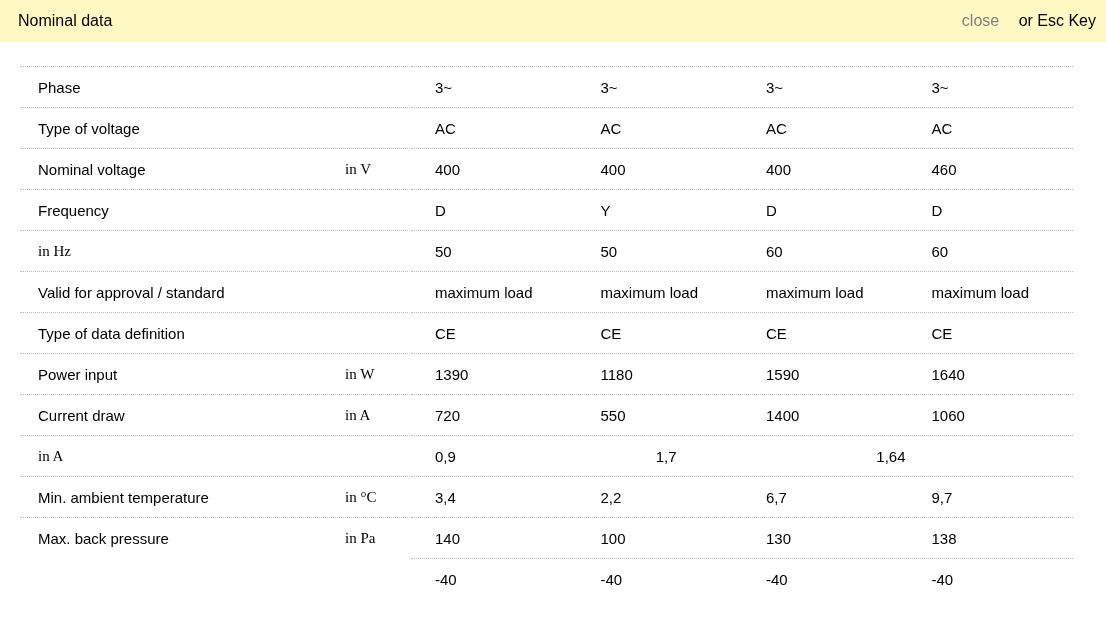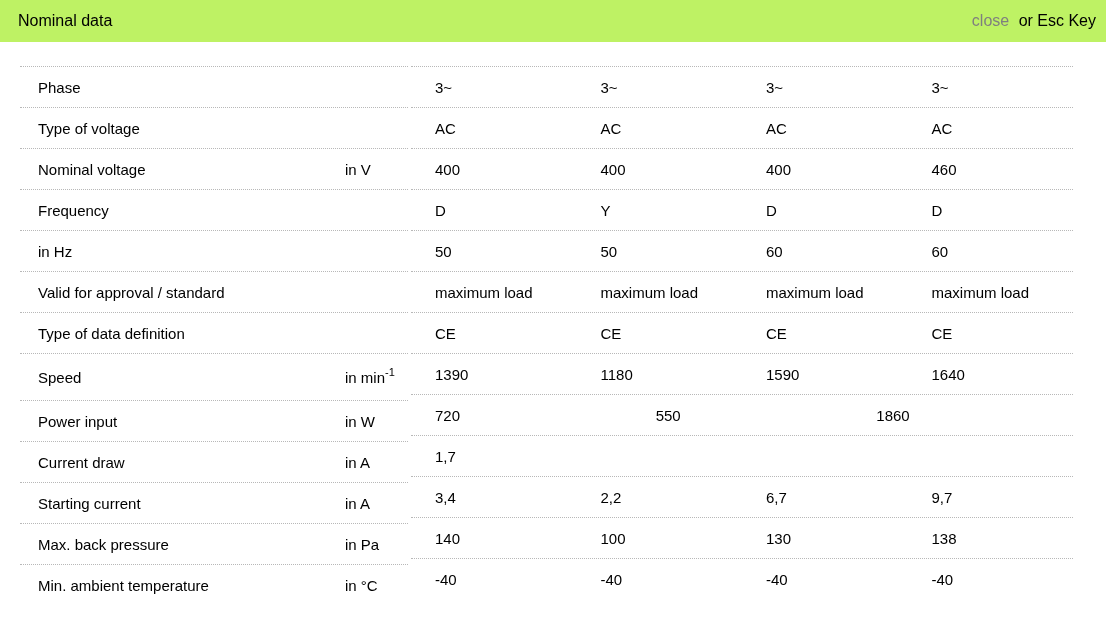--- a/index.html
+++ b/index.html
@@ -8,49 +8,49 @@
     position: relative;
     width: 1106px;
     height: 622px;
     background: #ffffff;
     font-family: "Liberation Sans", "DejaVu Sans", sans-serif;
     color: #000000;
     overflow: hidden;
   }
   .header {
     height: 42px;
-    background: #bef264;
+    background: #fef9c3;
     display: flex;
     align-items: center;
     justify-content: space-between;
     padding: 0 10px 0 18px;
     font-size: 16px;
   }
   .header .title { color: #000000; }
   .header .right { white-space: nowrap; }
   .close-link { color: #7f7f7f; cursor: pointer; }
-  .close-suffix { color: #000000; margin-left: 5px; }
+  .close-suffix { color: #000000; margin-left: 15px; }
 
   .table-wrap {
     display: flex;
     align-items: flex-start;
     margin: 24px 0 0 20px;
   }
   .label-col { width: 388px; }
   .label-row {
     display: flex;
     align-items: center;
     height: 41px;
     border-top: 1px dotted #b8b8b8;
     padding-left: 18px;
     font-size: 15px;
   }
   .label-row.tall { height: 47px; }
   .row-label { flex: 1 1 auto; }
-  .row-unit { width: 63px; flex: 0 0 auto; white-space: nowrap; }
+  .row-unit { width: 63px; flex: 0 0 auto; white-space: nowrap; font-family: Liberation Serif, serif; }
   .row-unit sup {
     font-size: 11px;
     position: relative;
     top: -1px;
     vertical-align: super;
     line-height: 0;
   }
   .gap-col { width: 3px; flex: 0 0 auto; }
   .value-col { width: 662px; }
   .value-row {
@@ -102,43 +102,38 @@
           <span class="row-unit">in Hz</span>
         </div>
         <div class="label-row">
           <span class="row-label">Valid for approval / standard</span>
           <span class="row-unit"></span>
         </div>
         <div class="label-row">
           <span class="row-label">Type of data definition</span>
           <span class="row-unit"></span>
         </div>
-        <div class="label-row tall">
-          <span class="row-label">Speed</span>
-          <span class="row-unit">in min<sup>-1</sup></span>
-        </div>
         <div class="label-row">
           <span class="row-label">Power input</span>
           <span class="row-unit">in W</span>
         </div>
         <div class="label-row">
           <span class="row-label">Current draw</span>
           <span class="row-unit">in A</span>
         </div>
         <div class="label-row">
-          <span class="row-label">Starting current</span>
           <span class="row-unit">in A</span>
+        </div>
+        <div class="label-row">
+          <span class="row-label">Min. ambient temperature</span>
+          <span class="row-unit">in °C</span>
         </div>
         <div class="label-row">
           <span class="row-label">Max. back pressure</span>
           <span class="row-unit">in Pa</span>
-        </div>
-        <div class="label-row">
-          <span class="row-label">Min. ambient temperature</span>
-          <span class="row-unit">in °C</span>
         </div>
       </div>
     <div class="gap-col"></div>
     <div class="value-col" id="value-col">
         <div class="value-row">
           <span class="value-cell">3~</span>
           <span class="value-cell">3~</span>
           <span class="value-cell">3~</span>
           <span class="value-cell">3~</span>
         </div>
@@ -180,24 +175,27 @@
         </div>
         <div class="value-row">
           <span class="value-cell">1390</span>
           <span class="value-cell">1180</span>
           <span class="value-cell">1590</span>
           <span class="value-cell">1640</span>
         </div>
         <div class="value-row">
           <span class="value-cell">720</span>
           <span class="value-cell">550</span>
-          <span class="value-cell">1860</span>
-        </div>
-        <div class="value-row">
+          <span class="value-cell">1400</span>
+          <span class="value-cell">1060</span>
+        </div>
+        <div class="value-row">
+          <span class="value-cell">0,9</span>
           <span class="value-cell">1,7</span>
+          <span class="value-cell">1,64</span>
         </div>
         <div class="value-row">
           <span class="value-cell">3,4</span>
           <span class="value-cell">2,2</span>
           <span class="value-cell">6,7</span>
           <span class="value-cell">9,7</span>
         </div>
         <div class="value-row">
           <span class="value-cell">140</span>
           <span class="value-cell">100</span>

